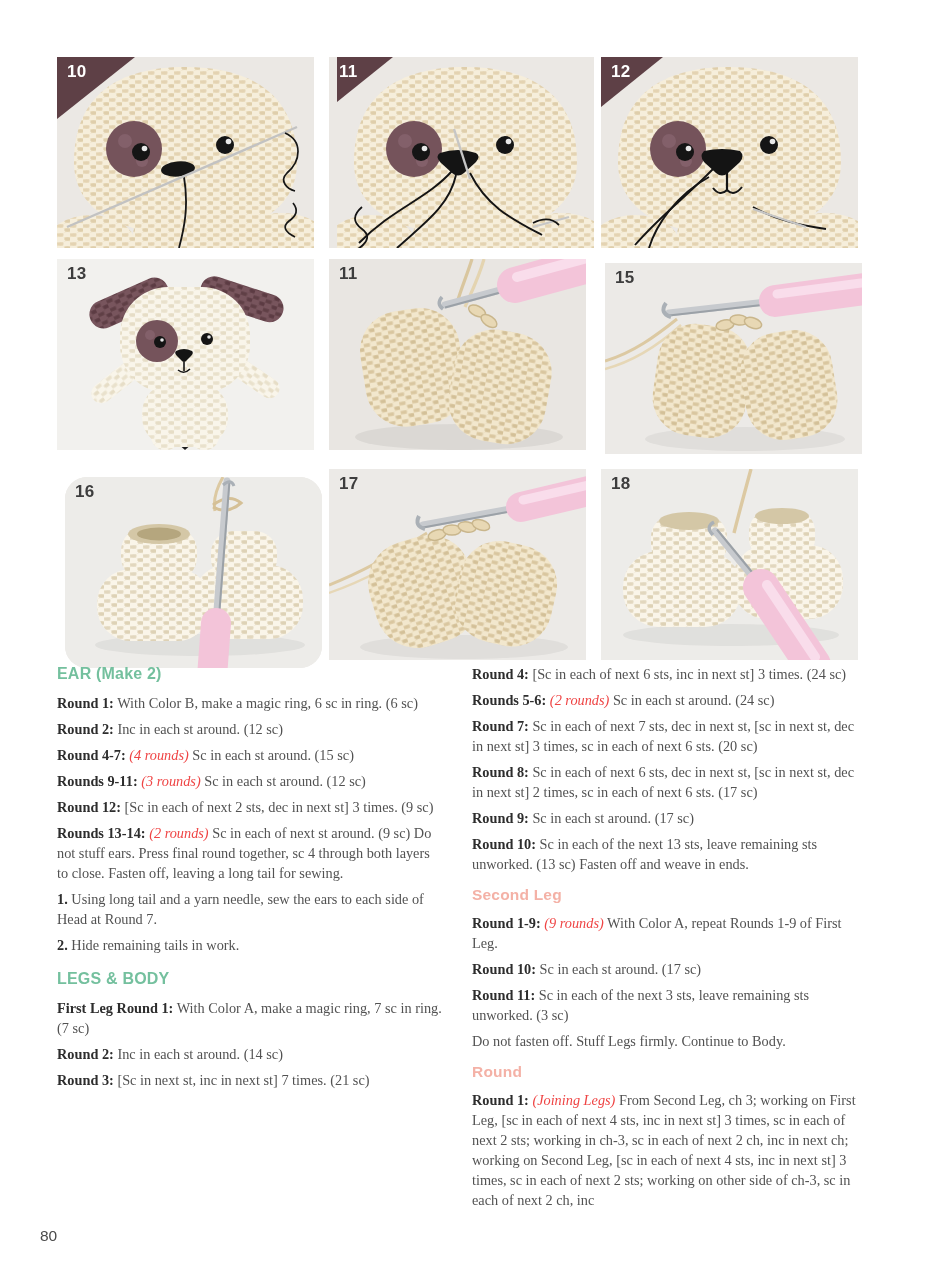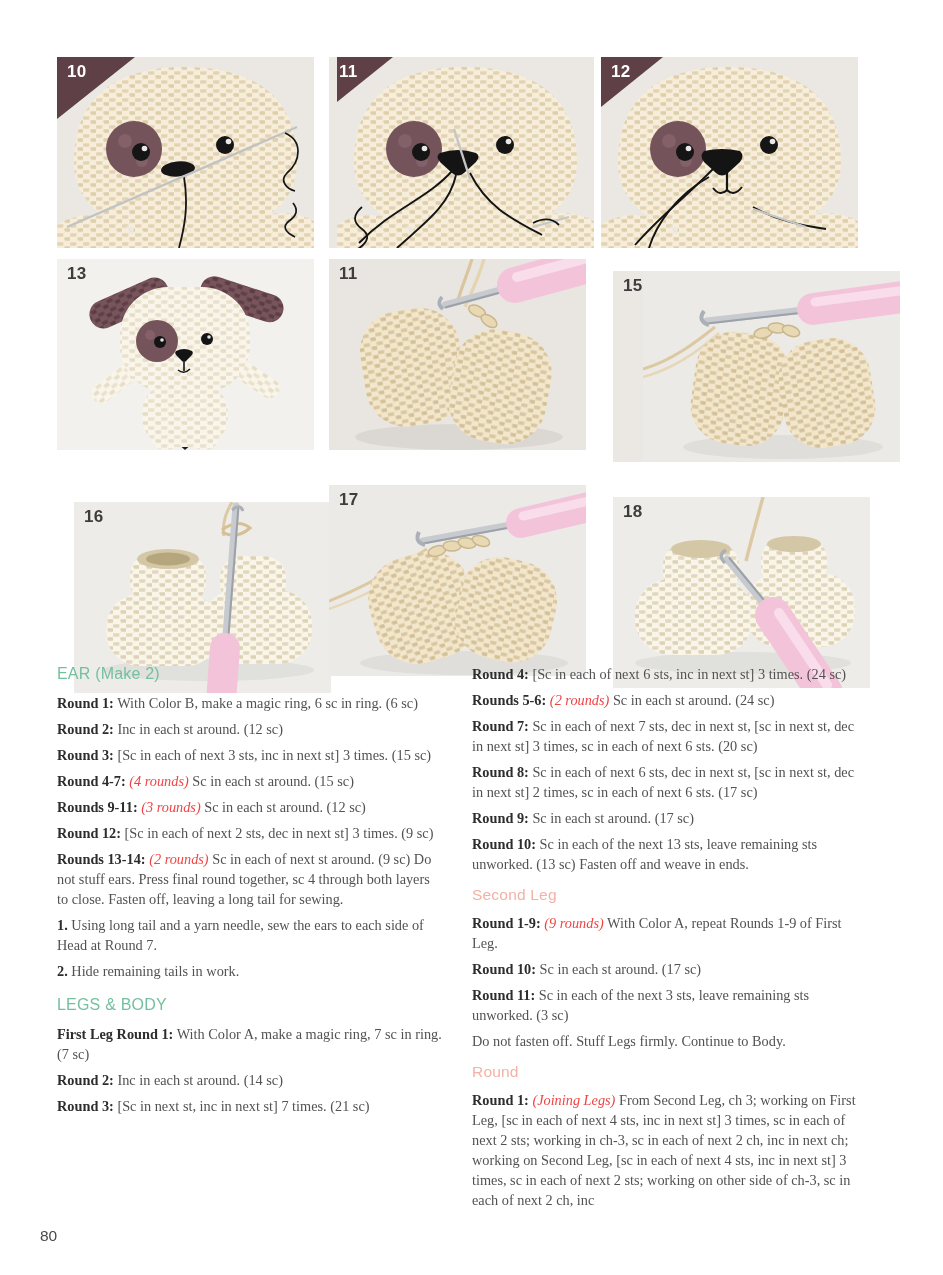--- a/index.html
+++ b/index.html
@@ -32,21 +32,21 @@
     position:absolute;left:57px;top:664px;width:801px;
     display:flex;column-gap:30px;
   }
   .col{width:385px;}
   .col p{
     margin:0 0 6px 0;font-size:14.3px;line-height:20px;color:#525252;font-family:Liberation Serif, serif;
   }
   .col p b{color:#2d2d2d;font-weight:bold;}
   .col p i{color:#ef4444;}
   h3.h{
-    margin:0 0 9px 0;font-size:16px;line-height:20px;font-weight:normal;letter-spacing:.2px;
+    margin:0 0 9px 0;font-size:16px;line-height:20px;font-weight:bold;letter-spacing:.2px;
   }
   h3.h.green{color:var(--green,#74c09e);}
   h3.h.pink{color:var(--pink,#f4b1a6);margin-top:11px;margin-bottom:8px;font-size:15.5px;}
   h3.h + p{margin-top:0;}
   h3.h.green.later{margin-top:14px;}
 
   .page-number{
     position:absolute;left:40px;top:1227px;
     font-size:15.5px;color:#4a4a4a;
   }
@@ -231,21 +231,21 @@
           <ellipse cx="148" cy="52" rx="9" ry="5" fill="#e8d8b4" stroke="#c9b68c" stroke-width="1.5" transform="rotate(25 148 52)"></ellipse>
           <ellipse cx="160" cy="62" rx="9" ry="5" fill="#e8d8b4" stroke="#c9b68c" stroke-width="1.5" transform="rotate(35 160 62)"></ellipse>
           <line x1="116" y1="46" x2="186" y2="27" stroke="#c7cace" stroke-width="7" stroke-linecap="round"></line>
           <line x1="116" y1="48.5" x2="186" y2="29.5" stroke="#9ba1a7" stroke-width="2"></line>
           <path d="M114 50 q-7 -5 -1 -12" stroke="#aab0b6" stroke-width="3.5" fill="none"></path>
           <line x1="186" y1="26" x2="266" y2="4" stroke="#f3c4d9" stroke-width="36" stroke-linecap="round"></line>
           <line x1="188" y1="18" x2="262" y2="-2" stroke="#f9ddeb" stroke-width="10" stroke-linecap="round"></line>
         </svg>
         <span class="num dark">11</span>
       </figure>
-      <figure class="photo" style="margin: 12px; padding-left: 30px;">
+      <figure class="photo" style="margin: 4px;">
         <svg viewBox="0 0 257 191" width="257" height="191" xmlns="http://www.w3.org/2000/svg">
           <defs>
             <pattern id="pl5" width="13" height="9" patternUnits="userSpaceOnUse">
               <rect width="13" height="9" fill="#e3d2ae"></rect>
               <ellipse cx="3.5" cy="2.6" rx="4.8" ry="3" fill="#f2e7cd"></ellipse>
               <ellipse cx="10.5" cy="7" rx="4.8" ry="3" fill="#f2e7cd"></ellipse>
               <ellipse cx="10.5" cy="2" rx="3.4" ry="1.7" fill="#c4ad82" opacity="0.5"></ellipse>
               <ellipse cx="3.5" cy="6.8" rx="3.4" ry="1.7" fill="#c4ad82" opacity="0.35"></ellipse>
             </pattern>
           </defs>
@@ -263,21 +263,21 @@
           <ellipse cx="134" cy="57" rx="9" ry="5" fill="#e8d8b4" stroke="#c9b68c" stroke-width="1.5" transform="rotate(5 134 57)"></ellipse>
           <ellipse cx="148" cy="60" rx="9" ry="5" fill="#e8d8b4" stroke="#c9b68c" stroke-width="1.5" transform="rotate(20 148 60)"></ellipse>
           <line x1="64" y1="50" x2="170" y2="38" stroke="#c7cace" stroke-width="7" stroke-linecap="round"></line>
           <line x1="64" y1="52.5" x2="170" y2="40.5" stroke="#9ba1a7" stroke-width="2"></line>
           <path d="M66 54 q-12 -4 -5 -14" stroke="#aab0b6" stroke-width="4" fill="none"></path>
           <line x1="170" y1="38" x2="260" y2="26" stroke="#f3c4d9" stroke-width="32" stroke-linecap="round"></line>
           <line x1="172" y1="31" x2="256" y2="20" stroke="#f9ddeb" stroke-width="9" stroke-linecap="round"></line>
         </svg>
         <span class="num dark">15</span>
       </figure>
-      <figure class="photo" style="margin: 17px;">
+      <figure class="photo" style="margin: 8px; border-radius: 22px;">
         <svg viewBox="0 0 257 191" width="257" height="191" xmlns="http://www.w3.org/2000/svg">
           <defs>
             <pattern id="pb6" width="13" height="9" patternUnits="userSpaceOnUse">
               <rect width="13" height="9" fill="#ece4d0"></rect>
               <ellipse cx="3.5" cy="2.6" rx="4.8" ry="3" fill="#faf5e9"></ellipse>
               <ellipse cx="10.5" cy="7" rx="4.8" ry="3" fill="#faf5e9"></ellipse>
               <ellipse cx="10.5" cy="2" rx="3.4" ry="1.7" fill="#cfc09c" opacity="0.5"></ellipse>
               <ellipse cx="3.5" cy="6.8" rx="3.4" ry="1.7" fill="#cfc09c" opacity="0.35"></ellipse>
             </pattern>
           </defs>
@@ -324,21 +324,21 @@
           <ellipse cx="138" cy="58" rx="9" ry="5" fill="#e8d8b4" stroke="#c9b68c" stroke-width="1.5" transform="rotate(10 138 58)"></ellipse>
           <ellipse cx="152" cy="56" rx="9" ry="5" fill="#e8d8b4" stroke="#c9b68c" stroke-width="1.5" transform="rotate(18 152 56)"></ellipse>
           <line x1="94" y1="56" x2="192" y2="38" stroke="#c7cace" stroke-width="7" stroke-linecap="round"></line>
           <line x1="94" y1="58.5" x2="192" y2="40.5" stroke="#9ba1a7" stroke-width="2"></line>
           <path d="M96 60 q-11 -3 -6 -13" stroke="#aab0b6" stroke-width="4" fill="none"></path>
           <line x1="192" y1="38" x2="268" y2="20" stroke="#f3c4d9" stroke-width="30" stroke-linecap="round"></line>
           <line x1="194" y1="31" x2="264" y2="15" stroke="#f9ddeb" stroke-width="9" stroke-linecap="round"></line>
         </svg>
         <span class="num dark">17</span>
       </figure>
-      <figure class="photo" style="margin: 12px;">
+      <figure class="photo" style="margin: 0px;">
         <svg viewBox="0 0 257 191" width="257" height="191" xmlns="http://www.w3.org/2000/svg">
           <defs>
             <pattern id="pb8" width="13" height="9" patternUnits="userSpaceOnUse">
               <rect width="13" height="9" fill="#ece4d0"></rect>
               <ellipse cx="3.5" cy="2.6" rx="4.8" ry="3" fill="#faf5e9"></ellipse>
               <ellipse cx="10.5" cy="7" rx="4.8" ry="3" fill="#faf5e9"></ellipse>
               <ellipse cx="10.5" cy="2" rx="3.4" ry="1.7" fill="#cfc09c" opacity="0.5"></ellipse>
               <ellipse cx="3.5" cy="6.8" rx="3.4" ry="1.7" fill="#cfc09c" opacity="0.35"></ellipse>
             </pattern>
           </defs>
@@ -358,21 +358,20 @@
           <line x1="166" y1="116" x2="214" y2="188" stroke="#f9ddeb" stroke-width="10" stroke-linecap="round"></line>
         </svg>
         <span class="num dark">18</span>
       </figure>
     </div>
   <div class="text-columns">
     <div class="col">
         <h3 class="h green">EAR (Make 2)</h3>
         <p><b>Round 1:</b><span> With Color B, make a magic ring, 6 sc in ring. (6 sc)</span></p>
         <p><b>Round 2:</b><span> Inc in each st around. (12 sc)</span></p>
-        <p><b>Round 3:</b><span> [Sc in each of next 3 sts, inc in next st] 3 times. (15 sc)</span></p>
         <p><b>Round 4-7:</b><i> (4 rounds)</i><span> Sc in each st around. (15 sc)</span></p>
         <p><b>Rounds 9-11:</b><i> (3 rounds)</i><span> Sc in each st around. (12 sc)</span></p>
         <p><b>Round 12:</b><span> [Sc in each of next 2 sts, dec in next st] 3 times. (9 sc)</span></p>
         <p><b>Rounds 13-14:</b><i> (2 rounds)</i><span> Sc in each of next st around. (9 sc) Do not stuff ears. Press final round together, sc 4 through both layers to close. Fasten off, leaving a long tail for sewing.</span></p>
         <p><b>1.</b><span> Using long tail and a yarn needle, sew the ears to each side of Head at Round 7.</span></p>
         <p><b>2.</b><span> Hide remaining tails in work.</span></p>
         <h3 class="h green later">LEGS &amp; BODY</h3>
         <p><b>First Leg Round 1:</b><span> With Color A, make a magic ring, 7 sc in ring. (7 sc)</span></p>
         <p><b>Round 2:</b><span> Inc in each st around. (14 sc)</span></p>
         <p><b>Round 3:</b><span> [Sc in next st, inc in next st] 7 times. (21 sc)</span></p>

